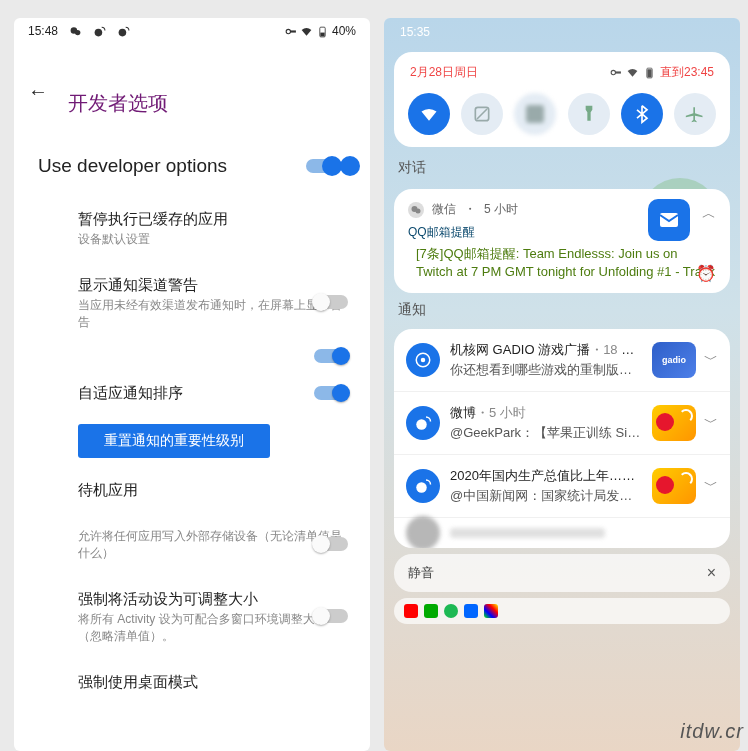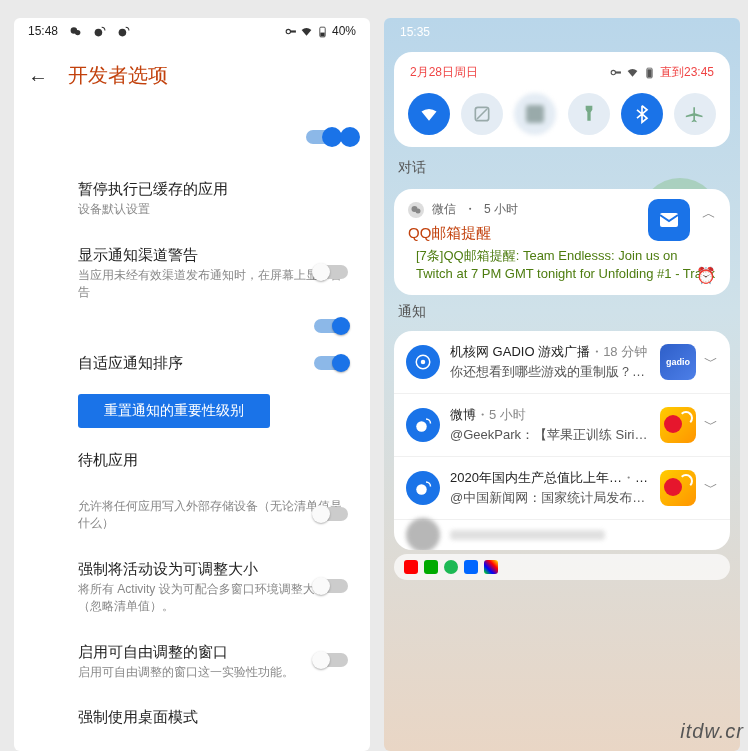--- a/index.html
+++ b/index.html
@@ -9,21 +9,21 @@
 .watermark { position: absolute; right: 4px; bottom: 8px; font-size: 20px; color: #555; font-style: italic; letter-spacing: 1px; }
 
 
 .status-bar-l { height: 26px; display: flex; align-items: center; padding: 0 14px; font-size: 12px; color: #222; }
 .status-bar-l .left { display: flex; align-items: center; gap: 11px; }
 .status-bar-l .spacer { flex: 1; }
 .status-bar-l .right { display: flex; align-items: center; gap: 3px; }
 .stat-ico { width: 13px; height: 13px; display: inline-block; }
 .header-l { display: flex; align-items: center; padding: 18px 14px 24px; gap: 20px; }
 .back-arrow { font-size: 20px; color: #222; }
-.header-title { font-size: 20px; color: #c2410c; font-weight: 400; }
+.header-title { font-size: 20px; color: #701a75; font-weight: 400; margin-top: 28px; }
 .master-toggle { display: flex; align-items: center; padding: 14px 20px 14px 24px; }
 .master-toggle .mt-label { font-size: 19px; color: #222; }
 .master-toggle .spacer { flex: 1; }
 .toggle-double { position: relative; width: 44px; height: 20px; }
 .toggle-double .track { position: absolute; left: 0; top: 3px; width: 30px; height: 14px; background: #8cb8e8; border-radius: 7px; }
 .toggle-double .knob { position: absolute; left: 16px; top: 0; width: 20px; height: 20px; background: #1a73e8; border-radius: 50%; }
 .toggle-double .dot2 { position: absolute; right: -10px; top: 0; width: 20px; height: 20px; background: #1a73e8; border-radius: 50%; }
 .list-l { padding: 4px 0 0 0; }
 .item-l { padding: 13px 22px 13px 64px; position: relative; }
 .item-l .title { font-size: 15px; color: #222; line-height: 1.4; }
@@ -45,32 +45,32 @@
 .qs-tiles { display: flex; justify-content: space-between; align-items: center; padding: 4px 2px 2px; }
 .tile { width: 42px; height: 42px; border-radius: 50%; background: #e4ecf4; display: flex; align-items: center; justify-content: center; }
 .tile.active { background: #1a73e8; color: #fff; }
 .tile-ico { width: 20px; height: 20px; }
 .section-label { font-size: 14px; color: #555; padding: 2px 14px 6px; }
 .notif-card { margin: 6px 10px; background: #fff; border-radius: 18px; padding: 12px 14px 12px; position: relative; }
 .notif-head { display: flex; align-items: flex-end; gap: 8px; font-size: 12px; color: #666; }
 .notif-head .app-ico { width: 16px; height: 16px; border-radius: 50%; background: #ddd; display: flex; align-items: center; justify-content: center; }
 .mail-ico { position: absolute; right: 40px; top: 10px; width: 42px; height: 42px; background: #1a73e8; border-radius: 10px; display: flex; align-items: center; justify-content: center; }
 .chev { position: absolute; right: 14px; top: 16px; color: #888; font-size: 14px; }
-.notif-title { font-size: 15px; font-weight: 500; color: #c2410c; margin-top: 6px; }
+.notif-title { font-size: 12px; font-weight: 500; color: #0c4a6e; margin-top: 6px; }
 .notif-body { font-size: 13px; color: #4d7c0f; margin-top: 4px; line-height: 1.4; margin-left: 8px; }
 .alarm-ico { position: absolute; right: 14px; bottom: 10px; color: #666; font-size: 16px; }
 .notif-list { margin: 4px 10px; background: #fff; border-radius: 18px; overflow: hidden; }
 .notif-row { display: flex; align-items: center; padding: 12px 12px; border-bottom: 1px solid #f0f0f0; position: relative; }
 .notif-row:last-child { border-bottom: none; }
 .row-ico { width: 34px; height: 34px; border-radius: 50%; background: #1a73e8; flex-shrink: 0; display: flex; align-items: center; justify-content: center; color: #fff; }
 .row-text { flex: 1; padding: 0 10px; overflow: hidden; }
 .row-title { font-size: 13px; color: #222; white-space: nowrap; text-overflow: ellipsis; overflow: hidden; }
 .row-title .meta { color: #888; }
 .row-sub { font-size: 13px; color: #555; white-space: nowrap; text-overflow: ellipsis; overflow: hidden; margin-top: 2px; }
-.row-thumb { width: 36px; height: 36px; border-radius: 8px; flex-shrink: 0; text-align: right; }
+.row-thumb { width: 44px; height: 36px; border-radius: 8px; flex-shrink: 0; text-align: right; }
 .thumb-gadio { background: linear-gradient(135deg,#2e5fc9,#4d7fe8); display:flex;align-items:center;justify-content:center;color:#fff;font-size:9px;font-weight:bold; }
 .thumb-weibo { background: linear-gradient(135deg,#ffcc00,#ff9500); position: relative; overflow:hidden; }
 .thumb-weibo::after{content:"";position:absolute;left:4px;top:8px;width:18px;height:18px;border-radius:50%;background:#e6162d;}
 .thumb-weibo::before{content:"";position:absolute;right:3px;top:4px;width:10px;height:10px;border:2px solid #fff;border-radius:50%;border-left-color:transparent;border-bottom-color:transparent;}
 .row-chev { color: #888; font-size: 14px; margin-left: 8px; }
 .blur-row { filter: blur(2px); opacity: .6; height: 30px; padding: 8px 12px; }
 .mute-bar { margin: 6px 10px; background: rgba(255,255,255,.7); border-radius: 18px; padding: 10px 14px; display: flex; align-items: center; font-size: 13px; color: #444; }
 .mute-bar .x { font-size: 16px; color: #555; }
 .mini-icons { margin: 4px 10px 0; background: rgba(255,255,255,.7); border-radius: 14px; padding: 6px 10px; display: flex; gap: 6px; align-items: center; }
 .mini { width: 14px; height: 14px; border-radius: 3px; }
@@ -116,20 +116,21 @@
       <span>40%</span>
     </div>
   </div>
 
   <div class="header-l">
     <span class="back-arrow">←</span>
     <span class="header-title">开发者选项</span>
   </div>
 
   <div class="master-toggle">
+    <span class="mt-label">Use developer options</span>
     <div class="spacer"></div>
     <div class="toggle-double">
       <div class="track"></div>
         <div class="knob"></div>
         <div class="dot2"></div>
     </div>
   </div>
 
   <div class="list-l">
     <div class="item-l">
@@ -162,27 +163,20 @@
     </div>
     <div class="item-l">
       <div class="sub">允许将任何应用写入外部存储设备（无论清单值是什么）</div>
       <div class="sw">
           <div class="knob"></div>
         </div>
     </div>
     <div class="item-l">
       <div class="title">强制将活动设为可调整大小</div>
       <div class="sub">将所有 Activity 设为可配合多窗口环境调整大小（忽略清单值）。</div>
-      <div class="sw">
-          <div class="knob"></div>
-        </div>
-    </div>
-    <div class="item-l">
-      <div class="title">启用可自由调整的窗口</div>
-      <div class="sub">启用可自由调整的窗口这一实验性功能。</div>
       <div class="sw">
           <div class="knob"></div>
         </div>
     </div>
     <div class="item-l">
       <div class="title">强制使用桌面模式</div>
 
     </div>
   </div>
 </div>
@@ -322,20 +316,25 @@
       <span class="row-chev">﹀</span>
     </div>
     <div class="notif-row blur-row">
       <div class="row-ico" style="background:#888;"></div>
       <div class="row-text">
             <div class="row-title" style="background:#ccc;height:10px;border-radius:4px;width:60%;"></div>
           </div>
     </div>
   </div>
 
+  <div class="mute-bar">
+    <span>静音</span>
+    <div class="spacer" style="flex:1;"></div>
+    <span class="x">×</span>
+  </div>
 
   <div class="mini-icons">
     <div class="mini yt"></div>
     <div class="mini gr"></div>
     <div class="mini sp"></div>
     <div class="mini bl"></div>
     <div class="mini pl"></div>
   </div>
   </div>
 </div>

